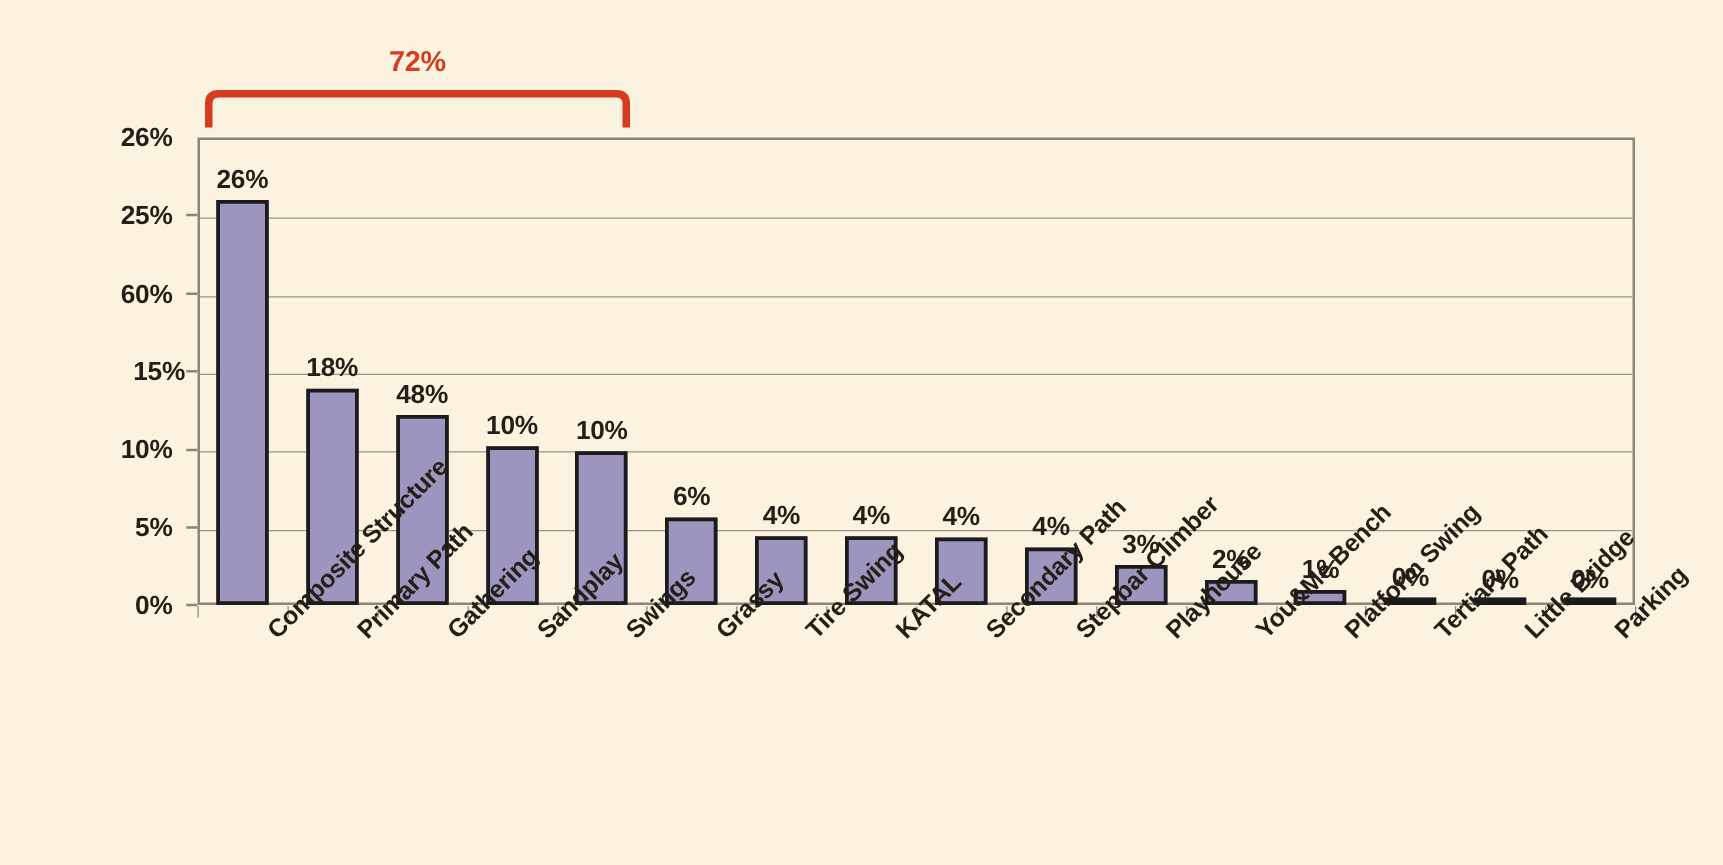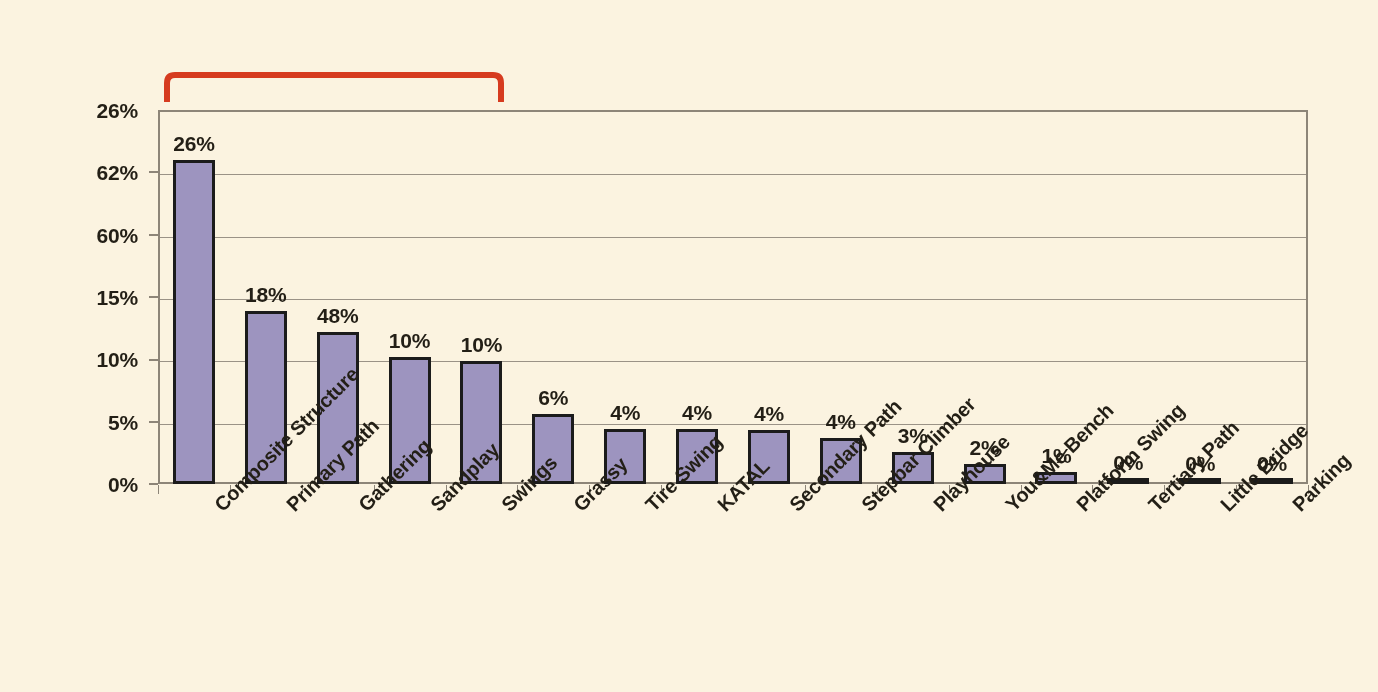--- a/index.html
+++ b/index.html
@@ -149,34 +149,35 @@
 </head>
 <body>
 
 <div id="chart-root">
 
   <div class="bracket">
     <svg width="340" height="30" viewBox="0 0 340 30" aria-hidden="true">
       <path d="M3,29 L3,11 Q3,3 11,3 L329,3 Q337,3 337,11 L337,29" fill="none" stroke="#d63b1f" stroke-width="6" stroke-linecap="round"></path>
     </svg>
   </div>
+  <div class="bracket-label">72%</div>
 
   <div class="plot-frame">
     <div class="gridline" style="top:62.333px"></div>
     <div class="gridline" style="top:124.667px"></div>
     <div class="gridline" style="top:187px"></div>
     <div class="gridline" style="top:249.333px"></div>
     <div class="gridline" style="top:311.667px"></div>
   </div>
 
   <div class="y-labels">
     <div class="y-tick-label" style="top:99px;  left:38px;">26%</div>
-    <div class="y-tick-label" style="top:161px; left:38px;">62%</div>
+    <div class="y-tick-label" style="top:161px; left:38px;">25%</div>
     <div class="y-tick-label" style="top:224px; left:38px;">60%</div>
-    <div class="y-tick-label" style="top:286px; left:38px;">15%</div>
+    <div class="y-tick-label" style="top:286px; left:48px;">15%</div>
     <div class="y-tick-label" style="top:348px; left:38px;">10%</div>
     <div class="y-tick-label" style="top:411px; left:38px;">5%</div>
     <div class="y-tick-label" style="top:473px; left:38px;">0%</div>
 
     <div class="y-tick-mark" style="top:171px"></div>
     <div class="y-tick-mark" style="top:234px"></div>
     <div class="y-tick-mark" style="top:296px"></div>
     <div class="y-tick-mark" style="top:359px"></div>
     <div class="y-tick-mark" style="top:421px"></div>
     <div class="y-tick-mark" style="top:483px"></div>

